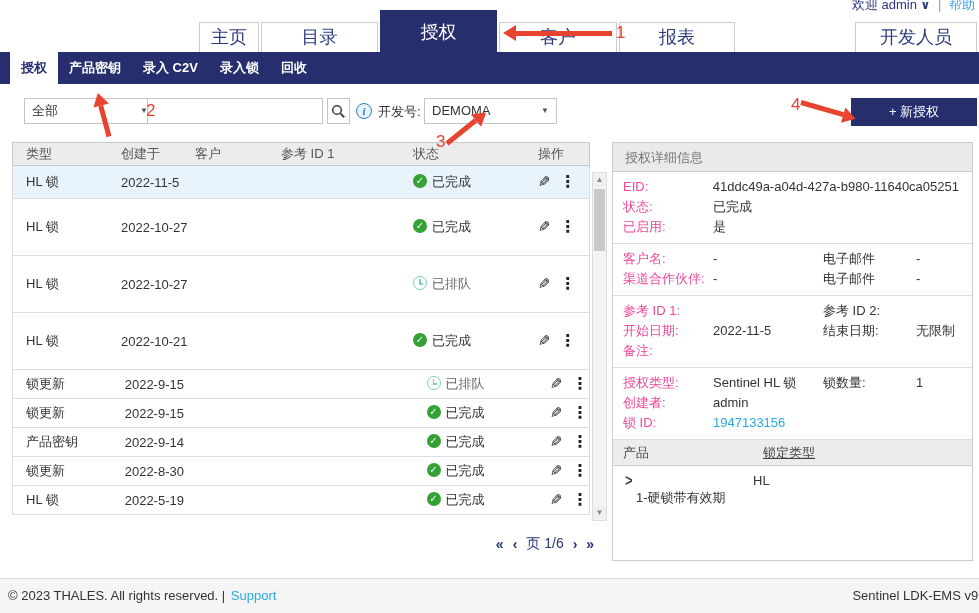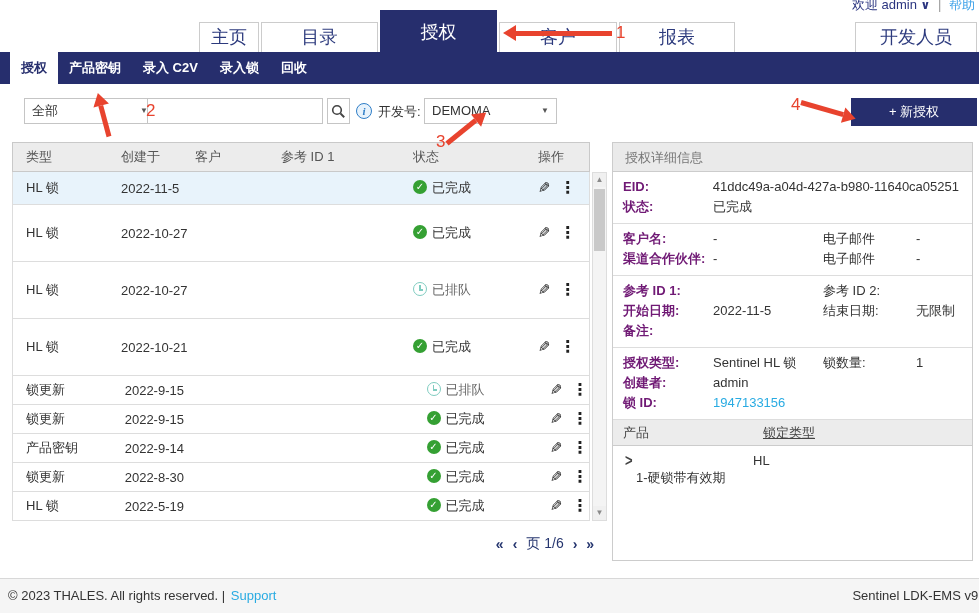--- a/index.html
+++ b/index.html
@@ -39,21 +39,21 @@
   .search-btn { position:absolute; left:327px; top:98px; width:23px; height:26px; background:#fff;
                 border:1px solid #c5c5c5; cursor:pointer; display:flex; align-items:center; justify-content:center; }
   .info-ico { position:absolute; left:356px; top:103px; width:16px; height:16px; border-radius:50%;
               border:1px solid #2f7ec7; background:#e8f3fc; color:#2f7ec7; font-size:11px; font-weight:bold;
               font-family:"Liberation Serif",serif; font-style:italic; text-align:center; line-height:14px; cursor:pointer; }
   .dev-label { position:absolute; left:378px; top:103px; color:#333; }
   .btn-new { position:absolute; left:851px; top:98px; width:126px; height:28px; background:#262e6d; color:#fff;
              font-size:13px; text-align:center; line-height:28px; cursor:pointer; }
   
   .tbl { position:absolute; left:12px; top:142px; width:578px; }
-  .thead { display:flex; height:30px; background:#ececec; border:1px solid #c9c9c9; align-items:center;
+  .thead { display:flex; height:24px; background:#ececec; border:1px solid #c9c9c9; align-items:center;
            color:#555; }
   .trow { display:flex; align-items:center; border-bottom:1px solid #ddd; border-left:1px solid #ddd;
           border-right:1px solid #ddd; background:#fff; cursor:pointer; }
   .trow.selected { background:#e8f3fb; }
   .h1 { height:33px; } .h2 { height:57px; } .h3 { height:29px;gap:20px; }
   .td,.th { overflow:hidden; }
   .c-type { width:108px; padding-left:13px; }
   .c-created { width:74px; } .c-created span { display:inline-block; width:68px; line-height:27px; }
   .c-cust { width:86px; }
   .c-ref { width:132px; }
@@ -79,21 +79,21 @@
   .vs-thumb { position:absolute; left:1px; top:16px; width:11px; height:62px; background:#c9c9c9; cursor:pointer; }
   
   .pager { position:absolute; left:470px; top:534px; width:150px; height:20px; display:flex; align-items:center;
            justify-content:center; gap:9px; color:#26366f; font-size:14px; }
   .pager .pg { cursor:pointer; font-weight:bold; }
   
   .panel { position:absolute; left:612px; top:142px; width:361px; height:419px; border:1px solid #ccc; background:#fff; }
   .panel-hd { height:29px; background:#eaeaea; border-bottom:1px solid #ccc; color:#777; line-height:29px; padding-left:12px; }
   .sec { border-bottom:1px solid #ddd; padding:5px 0 6px 10px; }
   .frow { display:flex; line-height:20px; }
-  .lbl { width:90px; color:#701a75;font-weight:bold; }
+  .lbl { width:90px; color:#ec4899; }
   .val { width:110px; color:#333; white-space:nowrap; }
   .val.wide { width:260px; }
   .lbl2 { width:93px; color:#333; }
   .val2 { flex:1; color:#333; }
   .link { color:#29abe2; cursor:pointer; }
   .prod-hd { display:flex; height:26px; background:#ececec; border-bottom:1px solid #ccc; align-items:center; color:#444; }
   .ph-prod { width:150px; padding-left:10px; }
   .ph-lock { text-decoration:underline; cursor:pointer; }
   .prow { display:flex; align-items:center; height:28px; }
   .p-exp { width:23px; padding-left:12px; font-weight:bold; color:#444; cursor:pointer;
@@ -316,20 +316,24 @@
 
   <div class="sec">
     <div class="frow">
       <span class="lbl">EID:</span>
       <span class="val wide">41ddc49a-a04d-427a-b980-11640ca05251</span>
     </div>
     <div class="frow">
       <span class="lbl">状态:</span>
       <span class="val">已完成</span>
     </div>
+    <div class="frow">
+      <span class="lbl">已启用:</span>
+      <span class="val">是</span>
+    </div>
   </div>
 
   <div class="sec">
     <div class="frow">
       <span class="lbl">客户名:</span>
       <span class="val">-</span>
       <span class="lbl2">电子邮件</span>
       <span class="val2">-</span>
     </div>
     <div class="frow">

